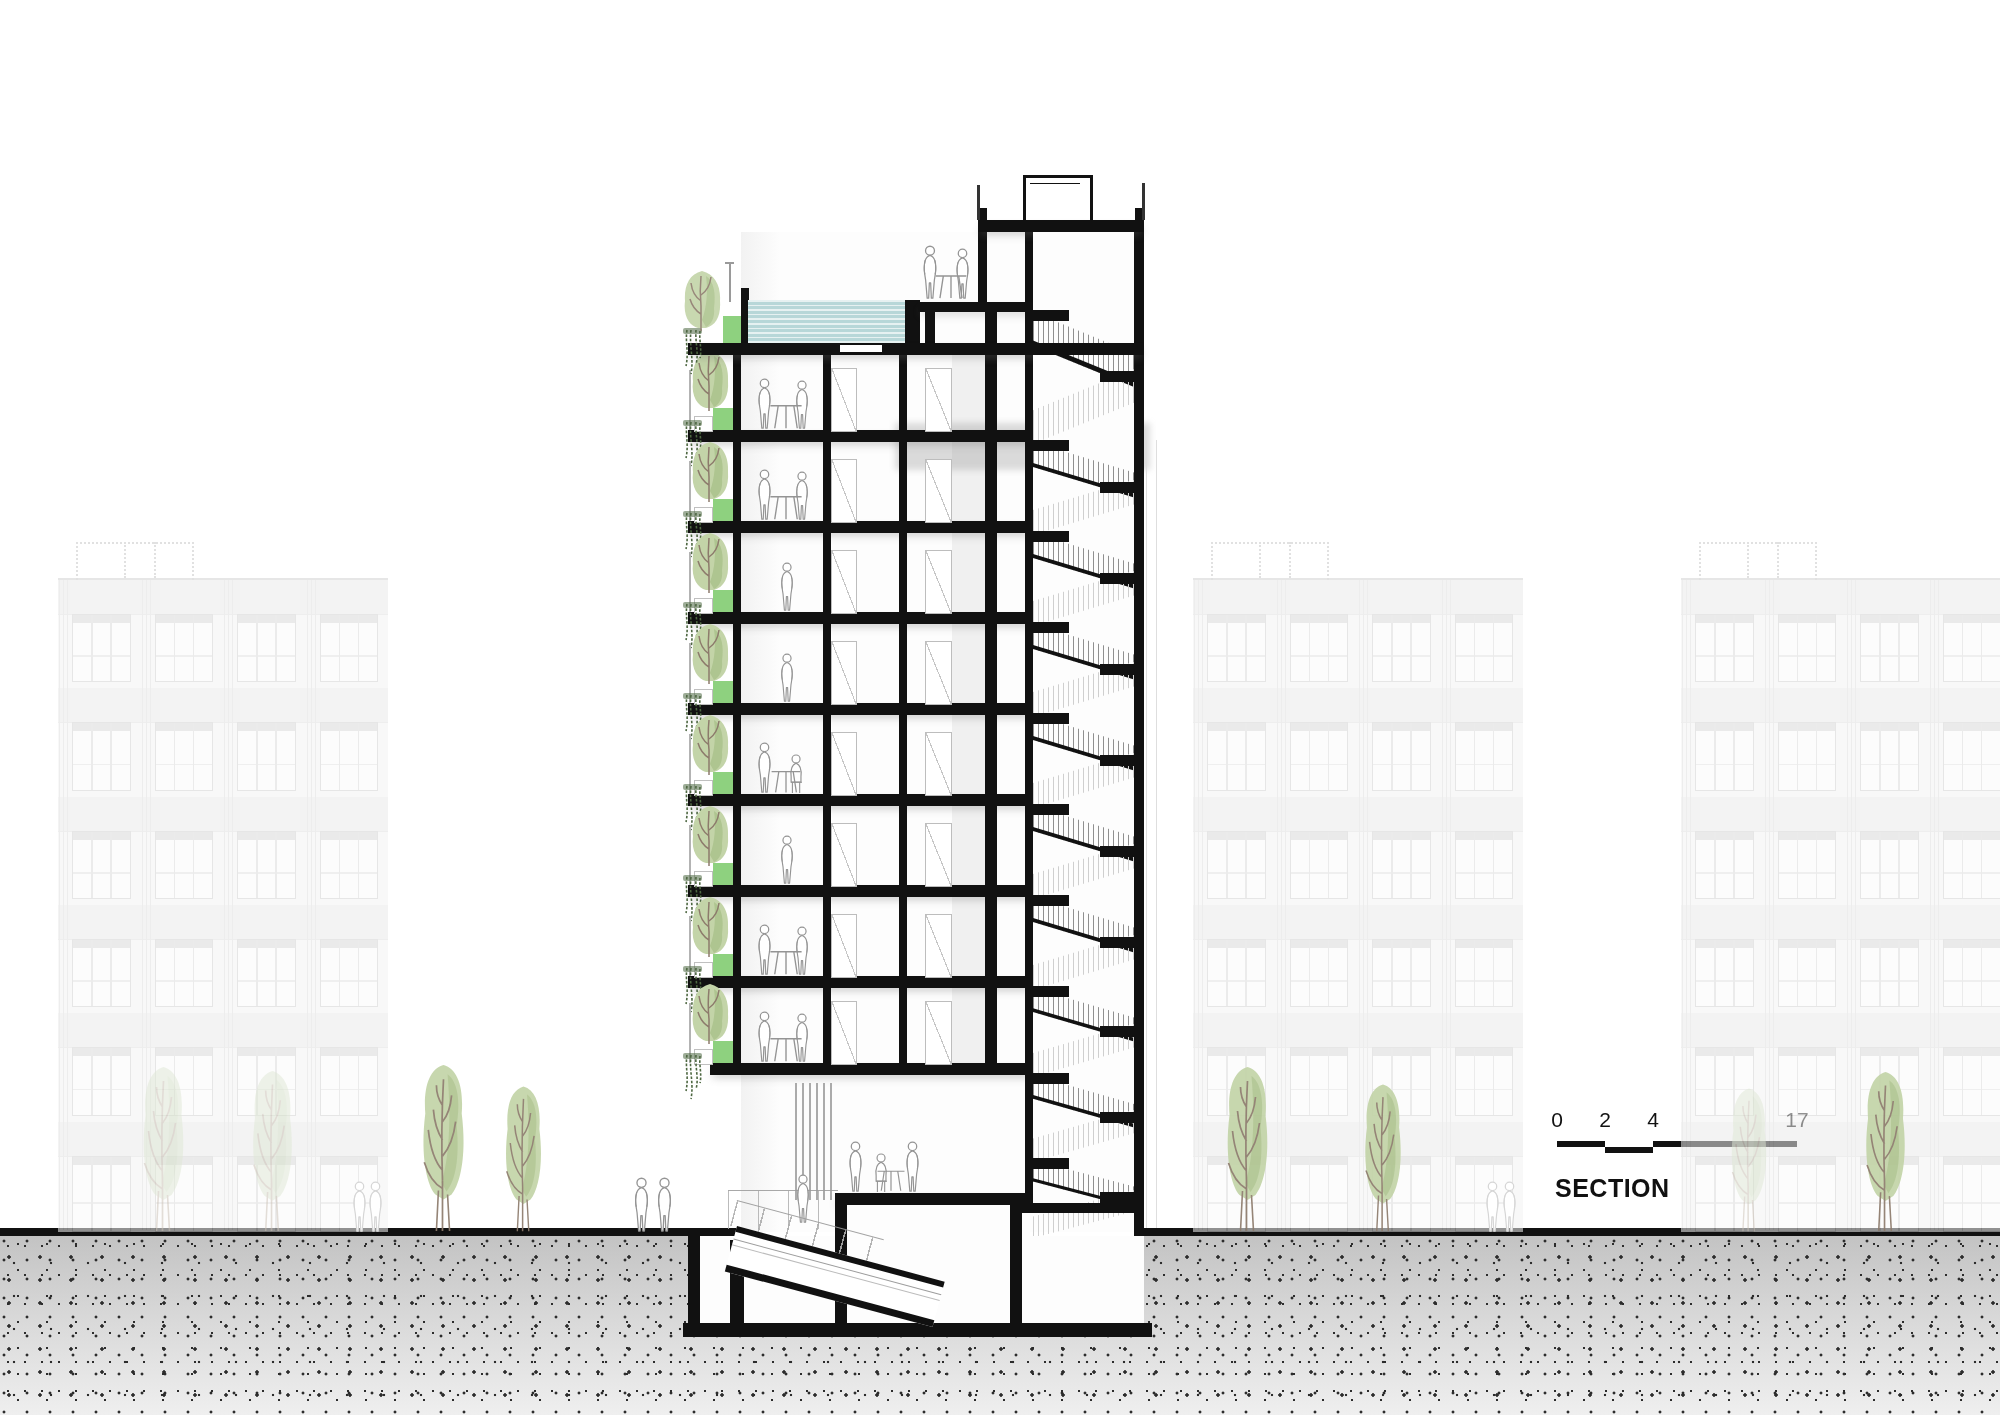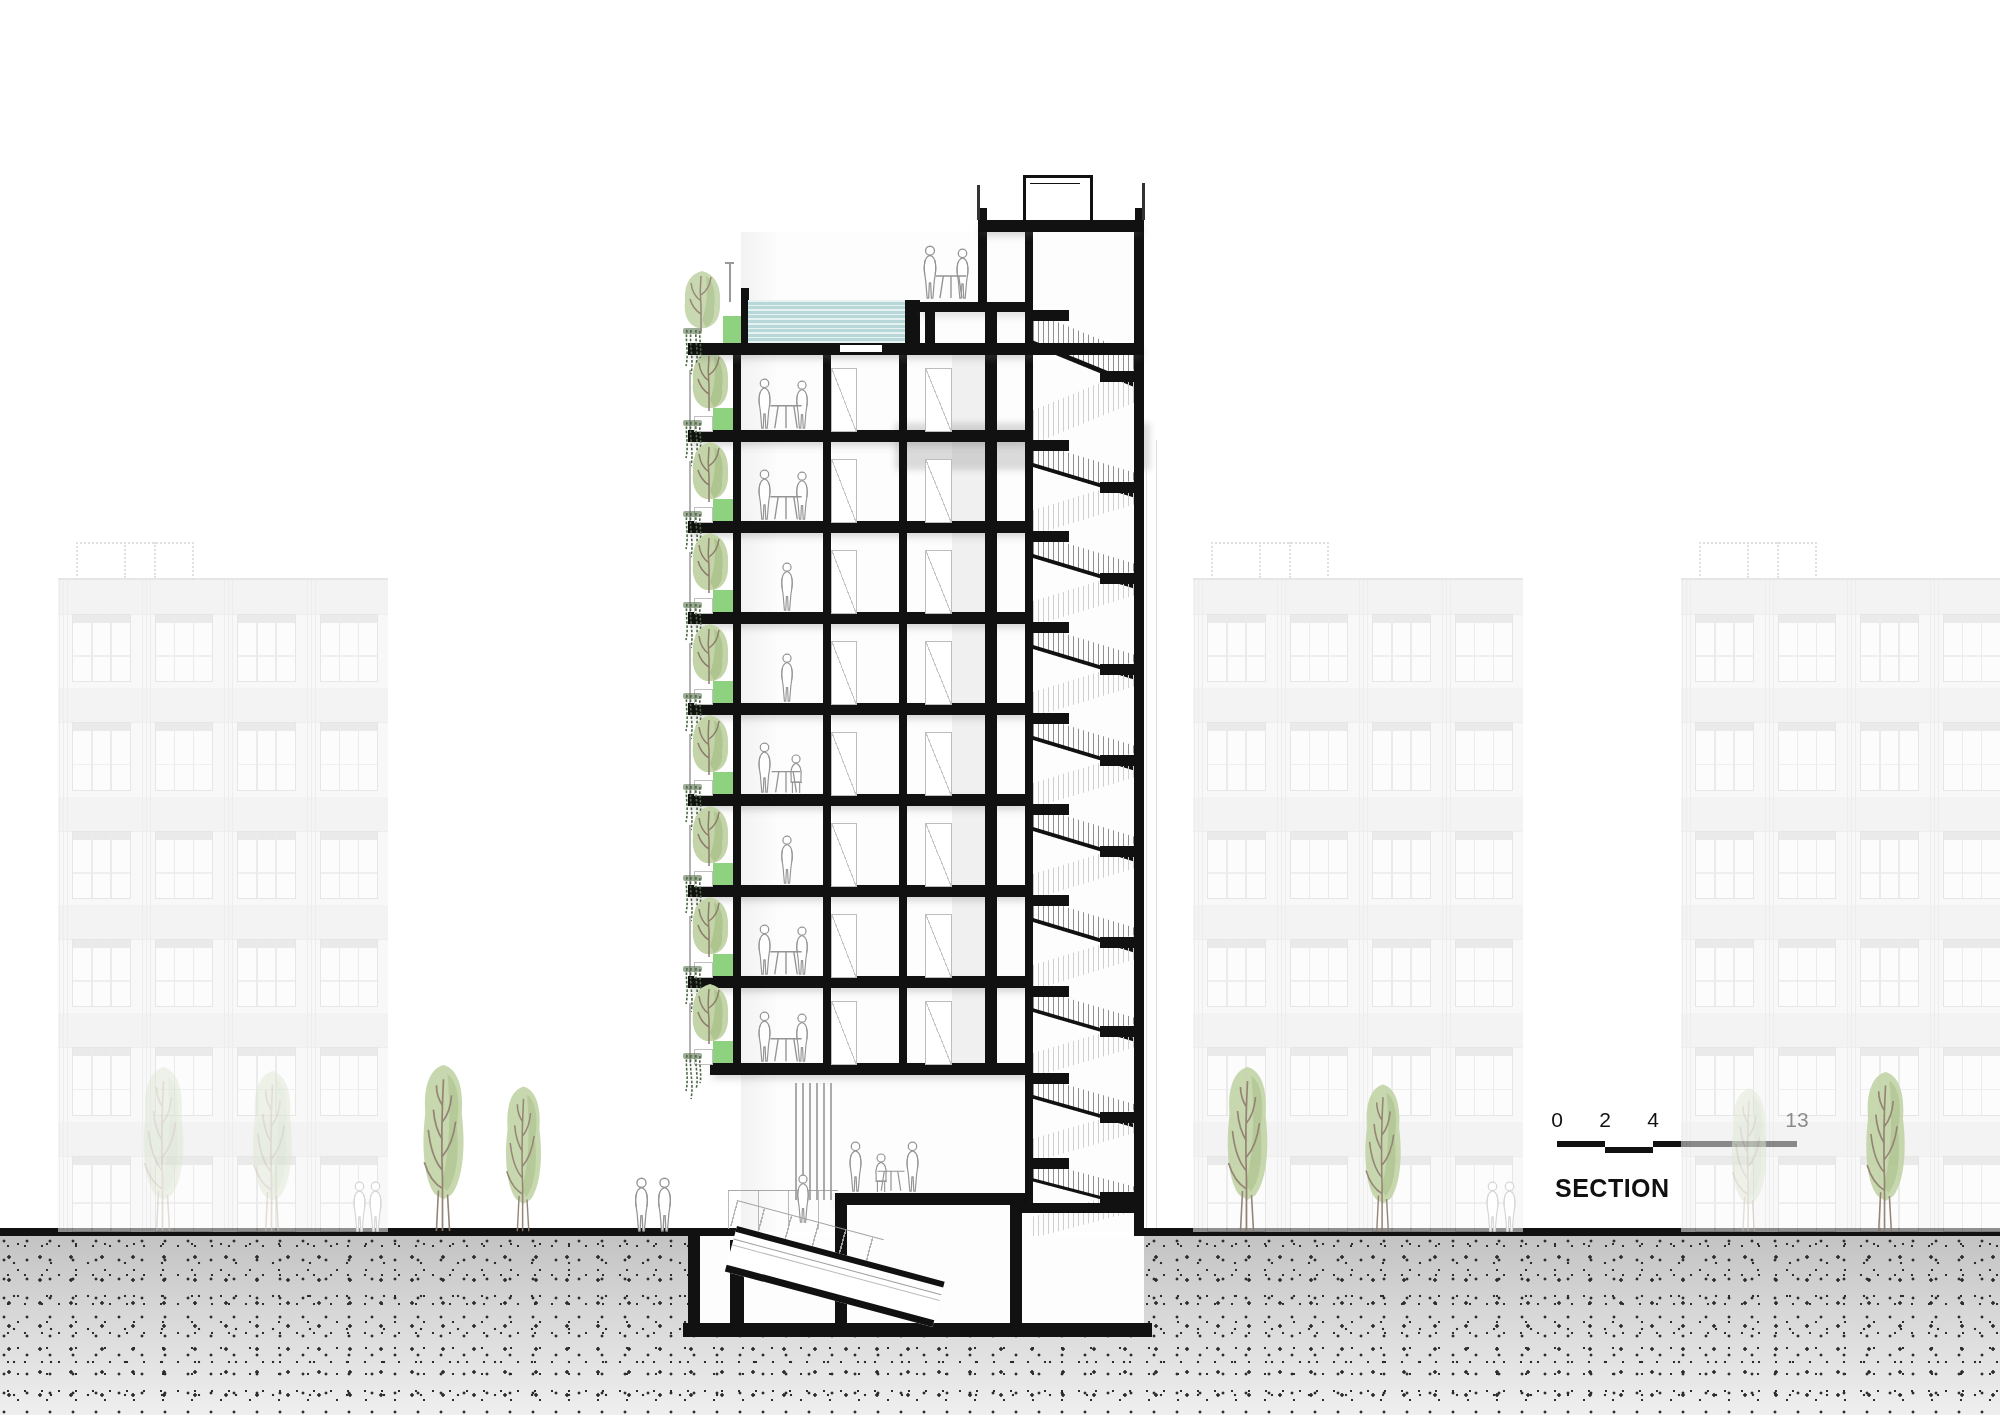--- a/index.html
+++ b/index.html
@@ -37,21 +37,21 @@
 <div id="cv">
 
   <div class="groundline" style="left:0;width:742px;"></div>
   <div class="groundline" style="left:1144px;width:856px;"></div>
   <div id="ground"></div>
 
   <div>
     <span class="tick" style="left:1542px;top:1108px;">0</span>
     <span class="tick" style="left:1590px;top:1108px;">2</span>
     <span class="tick" style="left:1638px;top:1108px;">4</span>
-    <span class="tick" style="left:1782px;top:1108px;">13</span>
+    <span class="tick" style="left:1782px;top:1108px;">17</span>
     <div class="barseg" style="left:1557px;top:1141px;width:48px;"></div>
     <div class="barseg" style="left:1605px;top:1147px;width:48px;"></div>
     <div class="barseg" style="left:1653px;top:1141px;width:144px;"></div>
   </div>
   <div id="section-label">SECTION</div>
 <div class="bgb" style="position: absolute; left: 58px; top: 578px; width: 330px; height: 654px; opacity: 0.55;">
       <div style="position: absolute; left: 0px; top: 0px; width: 330px; height: 2px; background: rgb(210, 210, 210);"></div>
       <div style="position: absolute; left: 18px; top: -36px; width: 114px; height: 36px; border-top: 2px dotted rgb(201, 201, 201); border-left: 2px dotted rgb(201, 201, 201); border-right: 2px dotted rgb(201, 201, 201);"></div>
       <div style="position: absolute; left: 66px; top: -36px; width: 0px; height: 36px; border-left: 2px dotted rgb(201, 201, 201);"></div>
       <div style="position: absolute; left: 96px; top: -36px; width: 0px; height: 36px; border-left: 2px dotted rgb(201, 201, 201);"></div>

